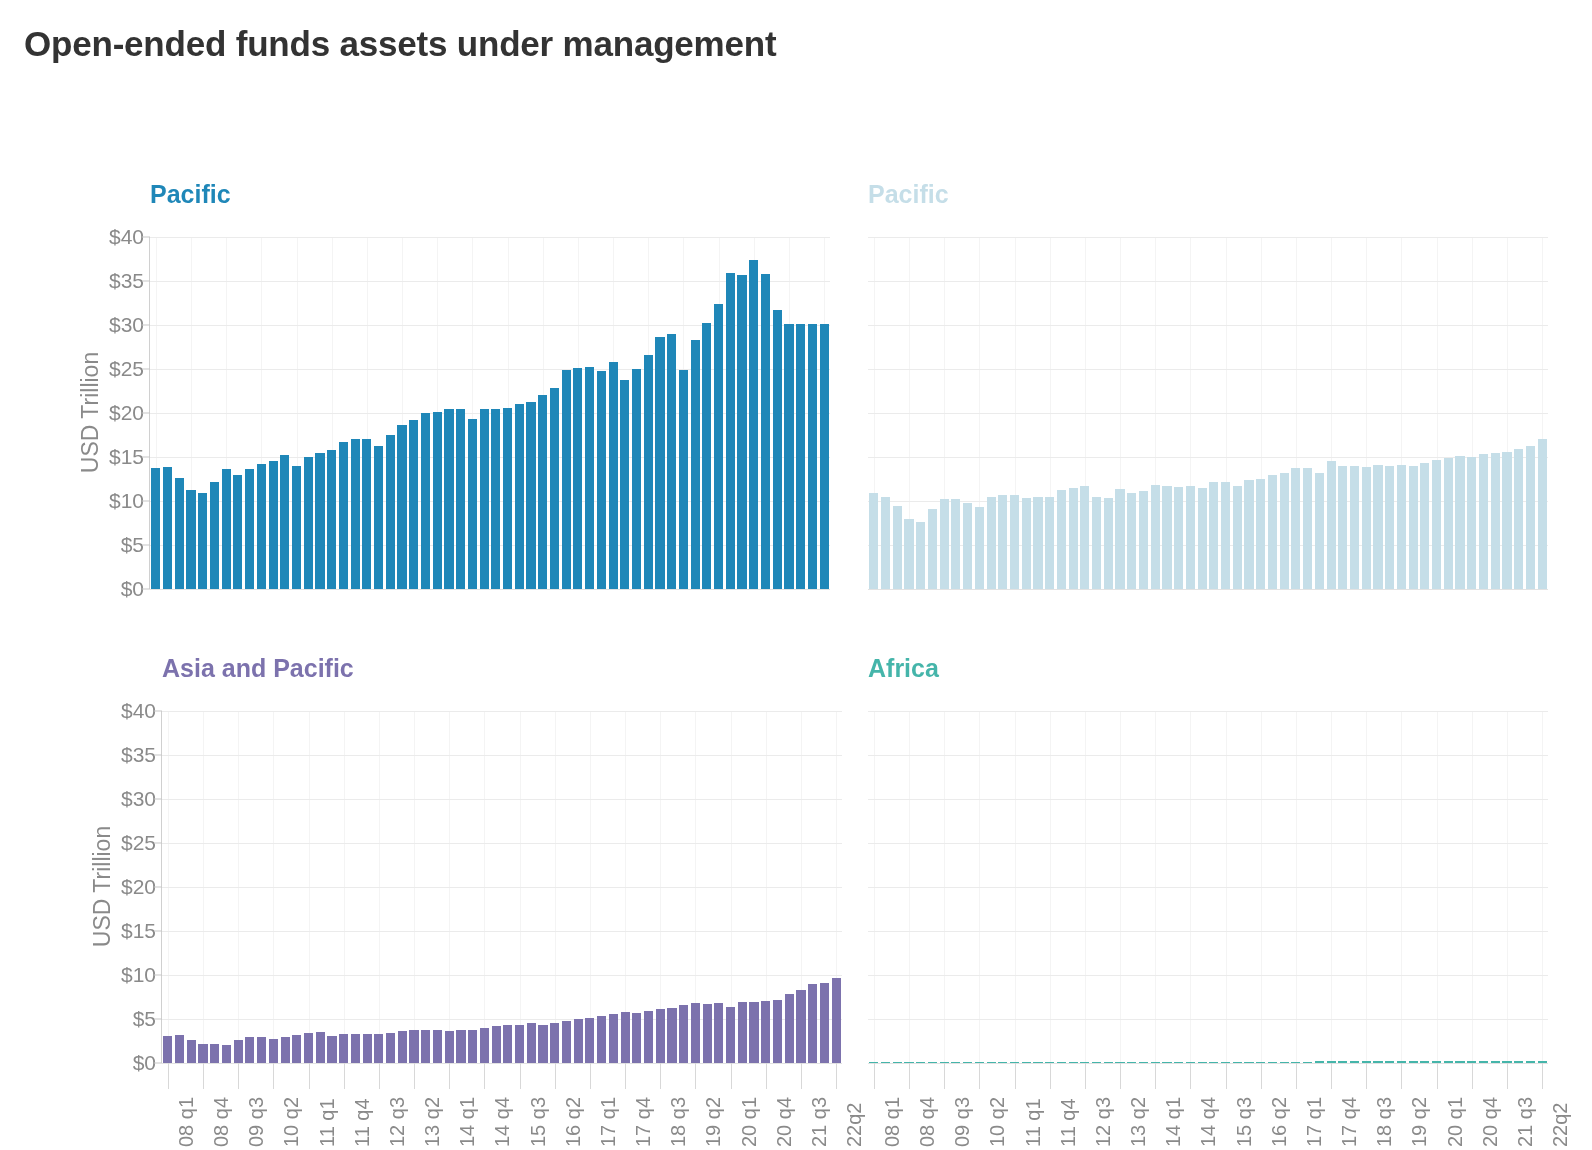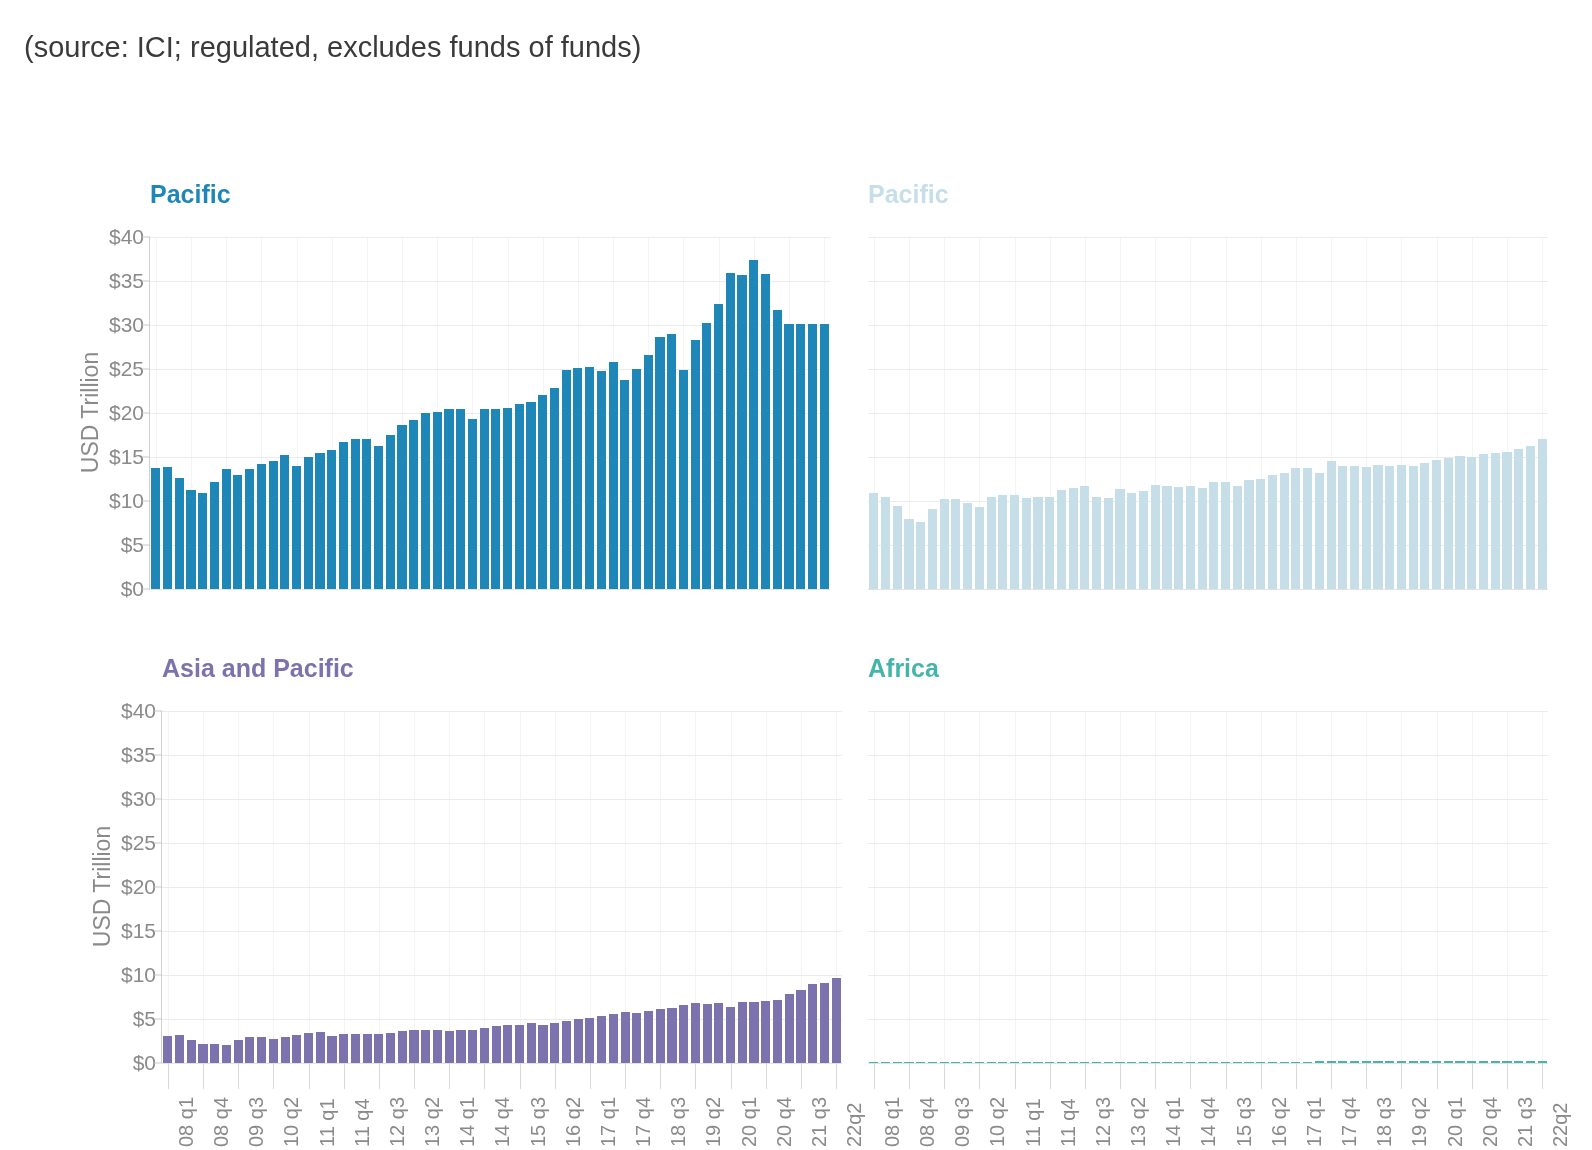--- a/index.html
+++ b/index.html
@@ -115,21 +115,21 @@
     width: 1px;
     background: #d8d8d8;
   }
 </style>
 </head>
 <body>
 
 <div id="page">
 
   <div id="header">
-    <div id="chart-subtitle">(source: ICI; regulated, excludes funds of funds)</div>
+    <div id="chart-title">Open-ended funds assets under management</div>
   </div>
 
   <div id="facets">
       <div class="facet" style="left: 0px; top: 0px; width: 1592px; height: 1150px; pointer-events: none;">
         <div class="facet-title" style="left: 150px; top: 180px; color: rgb(31, 135, 184); pointer-events: auto;">Pacific</div>
         <div class="plot-wrap" style="left: 150px; top: 237px; width: 680px; height: 352px; pointer-events: auto;">
           <div class="vgrid" style="left: 5.86207px;"></div>
           <div class="vgrid" style="left: 41.0345px;"></div>
           <div class="vgrid" style="left: 76.2069px;"></div>
           <div class="vgrid" style="left: 111.379px;"></div>

